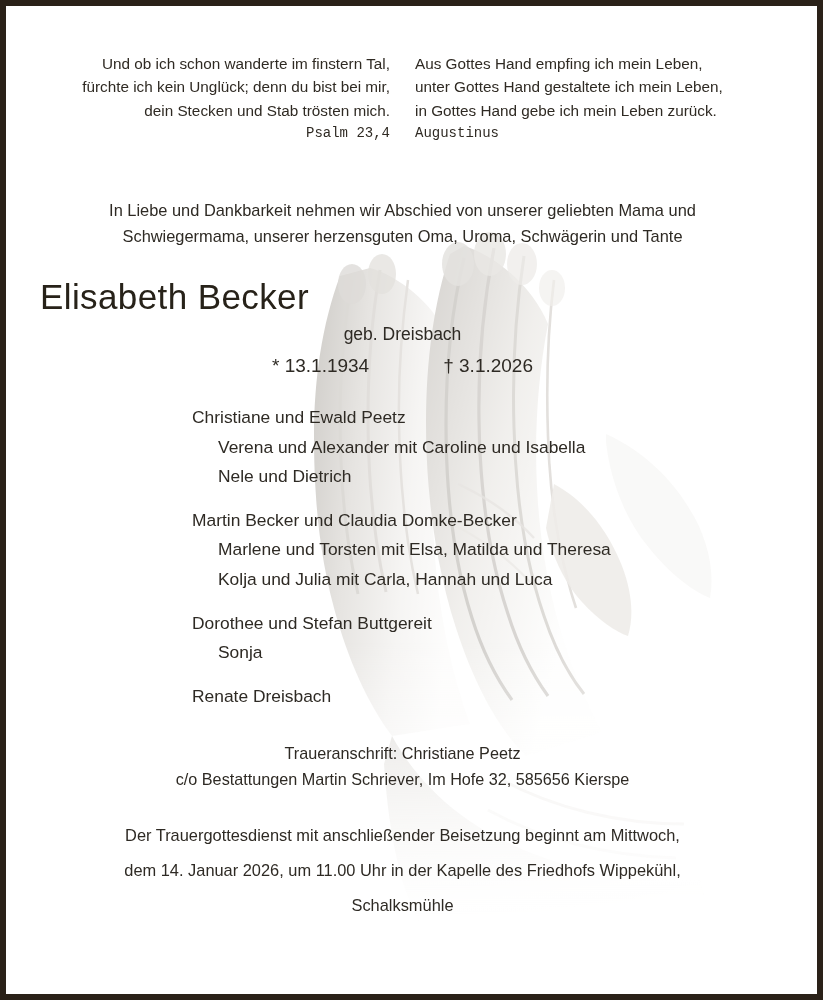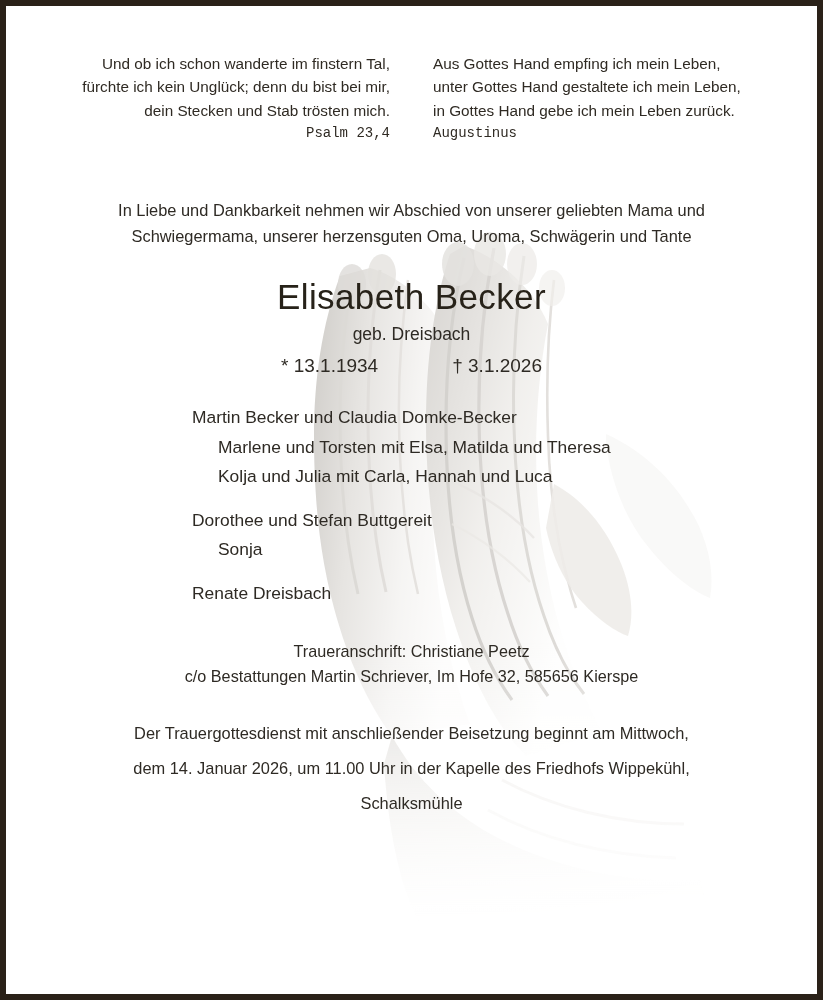--- a/index.html
+++ b/index.html
@@ -25,21 +25,21 @@
     width:520px;height:740px;
     pointer-events:none;
     z-index:0;
     opacity:.55;
   }
   #watermark svg{display:block;width:100%;height:100%;}
   #content{
     position:relative;z-index:2;
     box-sizing:border-box;
     width:100%;height:100%;
-    padding:22px 34px 0 34px;
+    padding:22px 52px 0 34px;
   }
   .row-quotes{
     display:flex;
     align-items:flex-start;
     justify-content:space-between;
   }
   .quote{
     font-size:15.3px;
     line-height:23.5px;
     color:#2f2a23;
@@ -54,21 +54,20 @@
   .lede{
     margin-top:29px;
     text-align:center;
     font-size:16.4px;
     line-height:25.5px;
     white-space:pre-line;
   }
 
   .name{
     margin-top:26px;
-    text-align:center;
     font-size:35px;
     font-weight:400;
     letter-spacing:.4px;
     line-height:44px;
     color:#272219;
   }
   .maiden{
     text-align:center;
     font-size:17.5px;
     line-height:26px;
@@ -212,20 +211,25 @@
 Schwiegermama, unserer herzensguten Oma, Uroma, Schwägerin und Tante</div>
 
     <div class="name">Elisabeth Becker</div>
     <div class="maiden">geb. Dreisbach</div>
     <div class="dates">
       <span>* 13.1.1934</span><span class="gap"></span><span>† 3.1.2026</span>
     </div>
 
     <div class="family" id="family-list">
         <div class="fam-group">
+          <div class="fam-head">Christiane und Ewald Peetz</div>
+          <div class="fam-sub">Verena und Alexander mit Caroline und Isabella</div>
+          <div class="fam-sub">Nele und Dietrich</div>
+        </div>
+        <div class="fam-group">
           <div class="fam-head">Martin Becker und Claudia Domke-Becker</div>
           <div class="fam-sub">Marlene und Torsten mit Elsa, Matilda und Theresa</div>
           <div class="fam-sub">Kolja und Julia mit Carla, Hannah und Luca</div>
         </div>
         <div class="fam-group">
           <div class="fam-head">Dorothee und Stefan Buttgereit</div>
           <div class="fam-sub">Sonja</div>
         </div>
         <div class="fam-group">
           <div class="fam-head">Renate Dreisbach</div>

